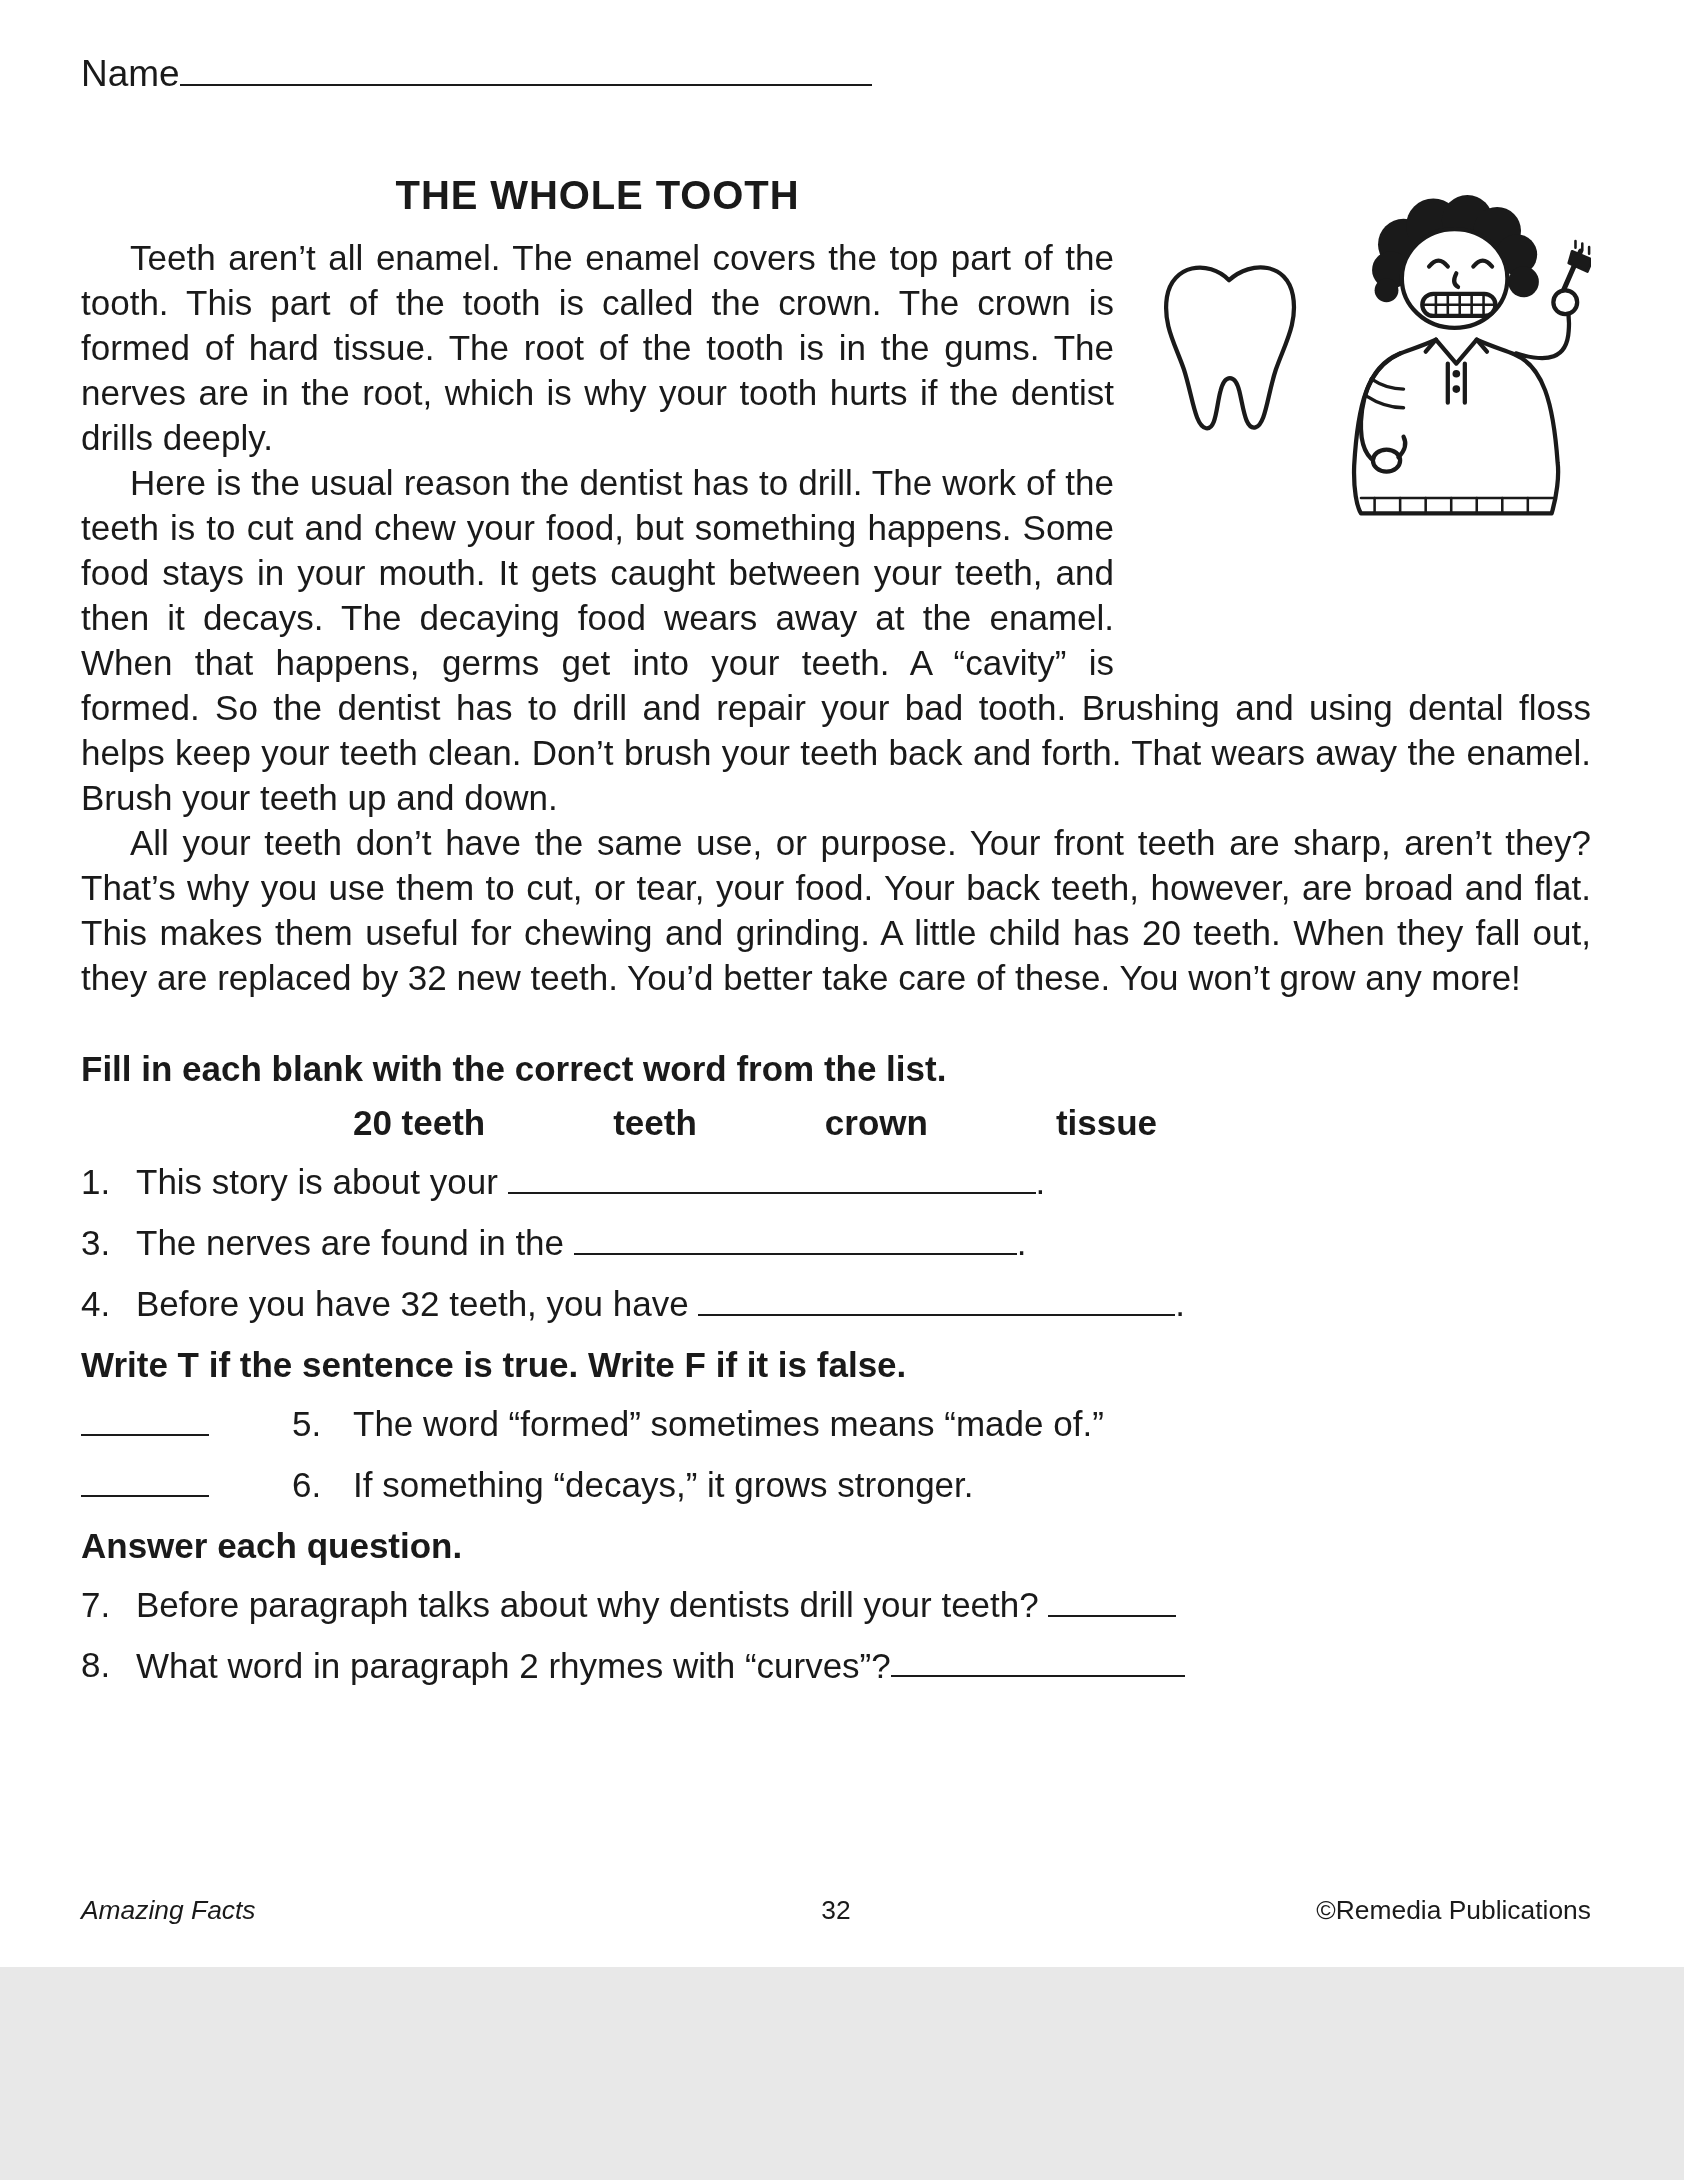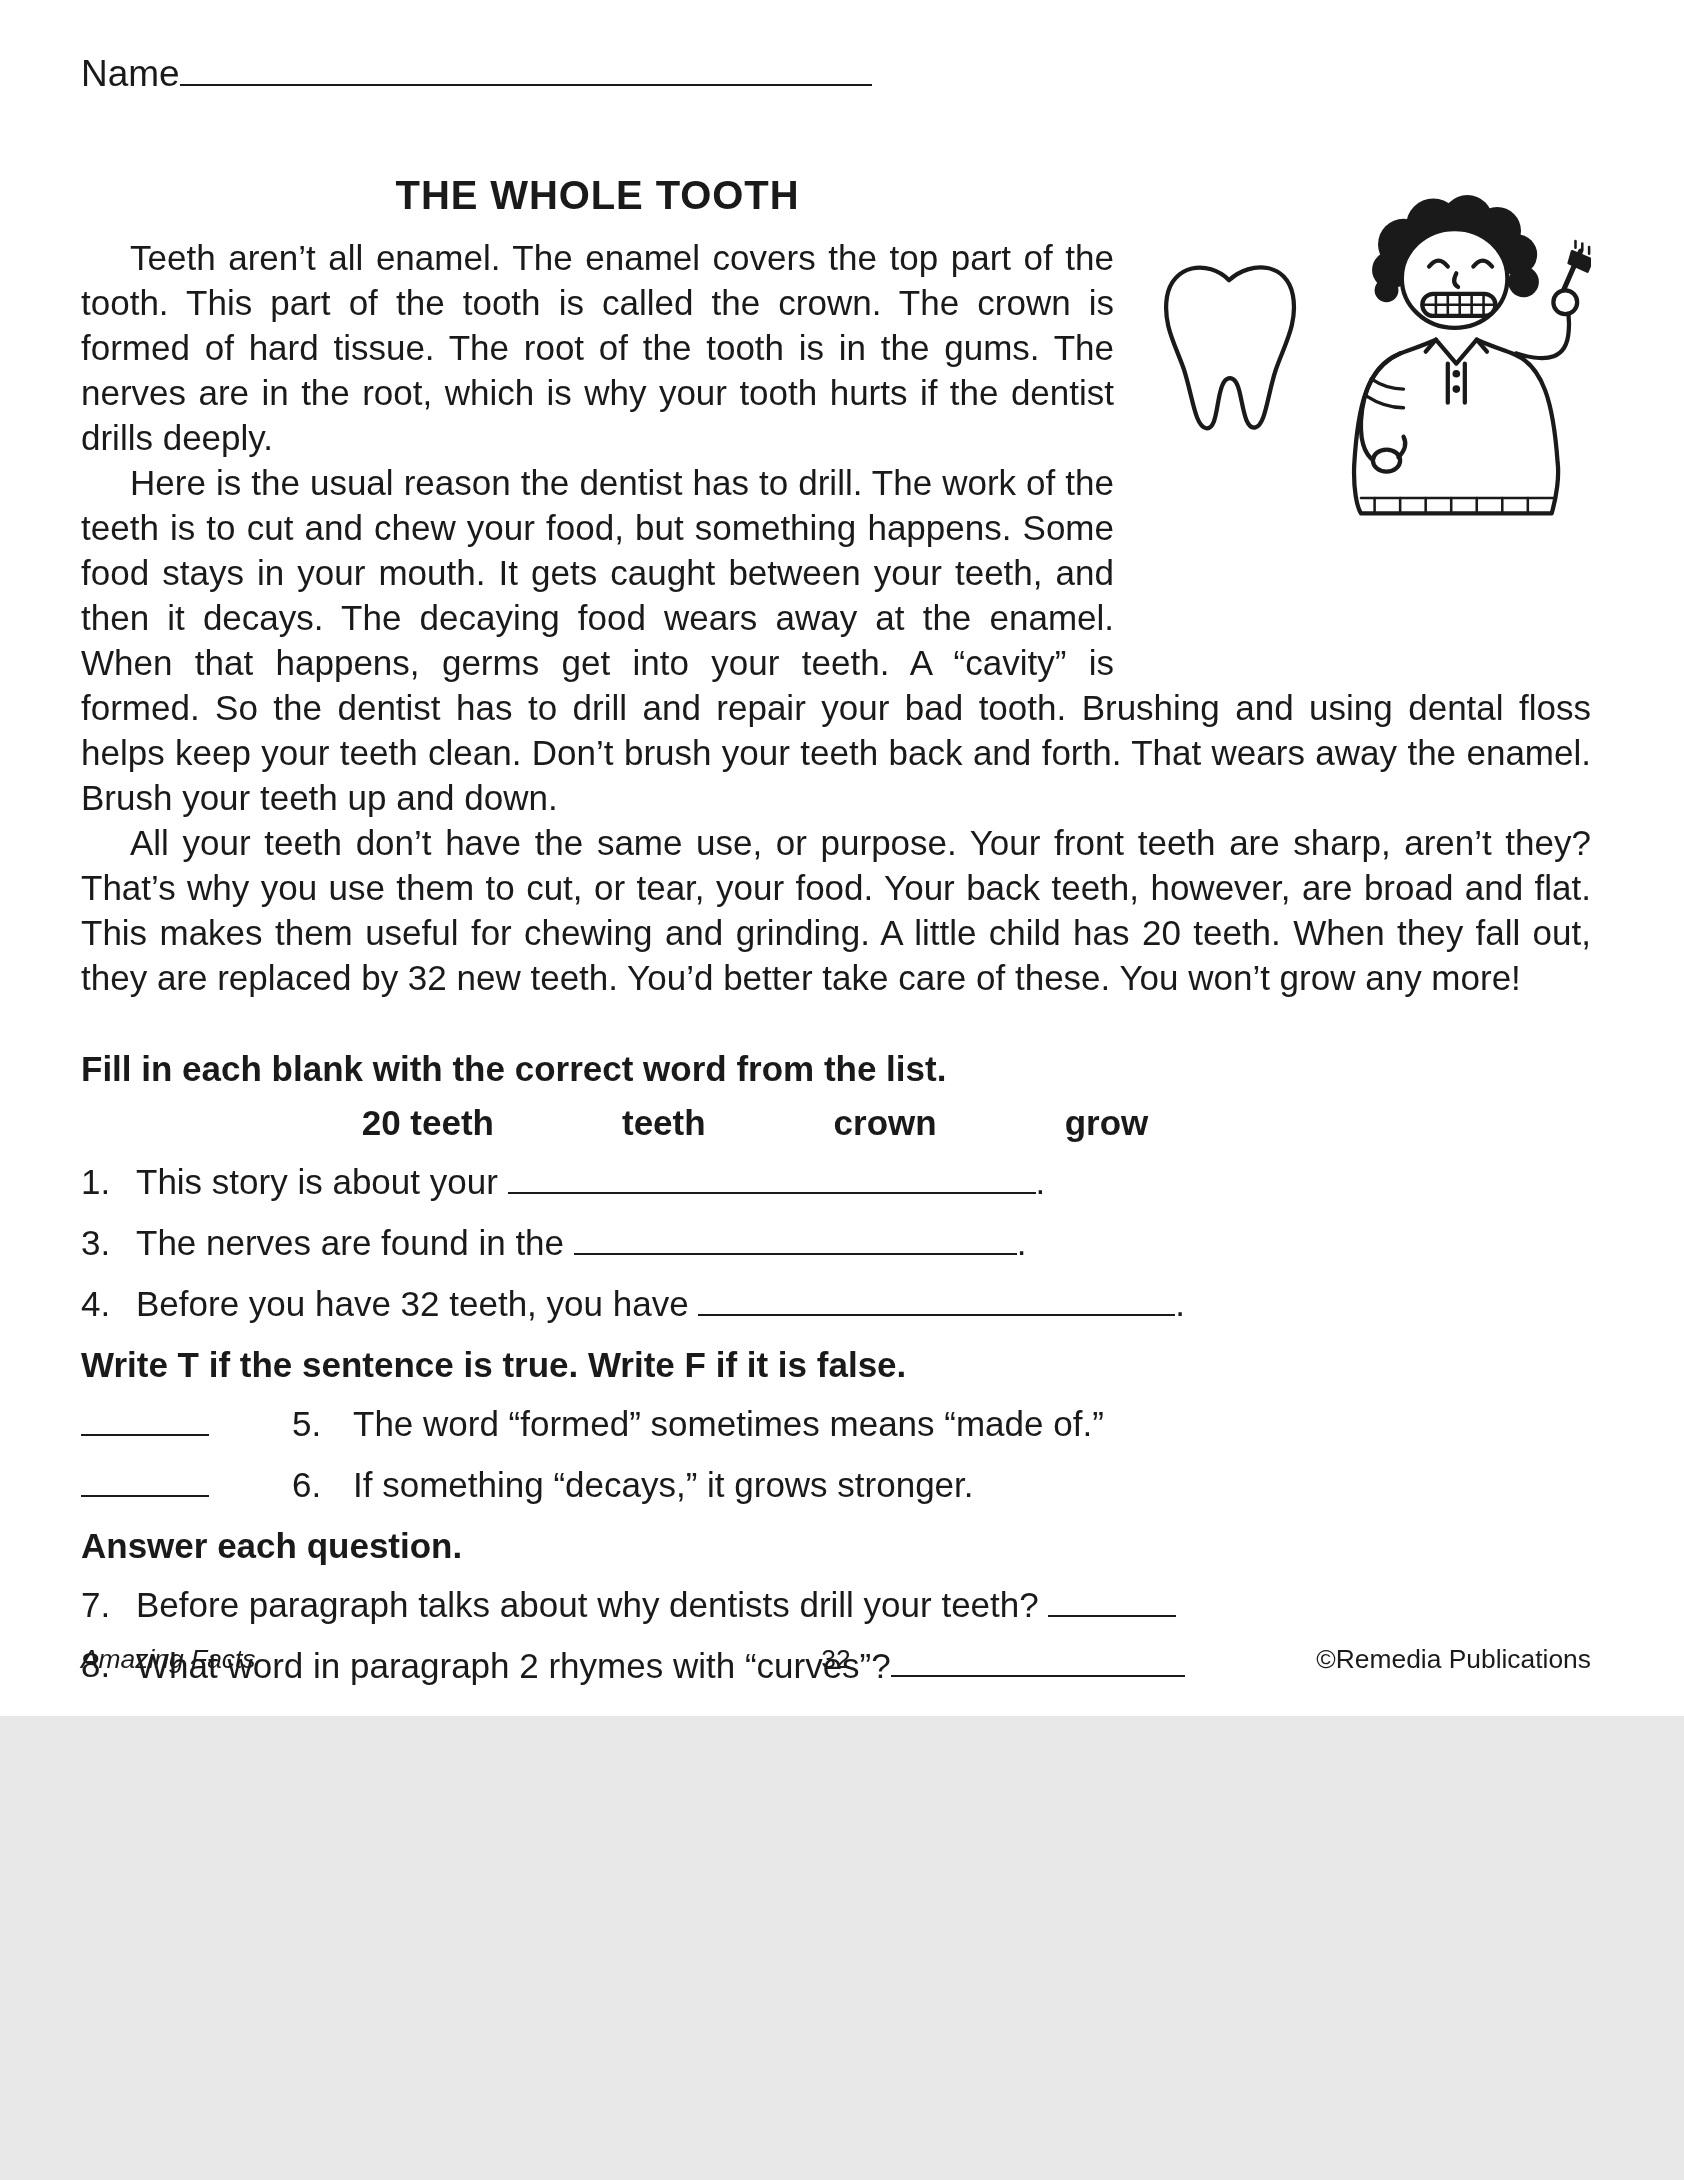--- a/index.html
+++ b/index.html
@@ -1,19 +1,19 @@
 <!DOCTYPE html>
 <html style="font-size:13.6px"><head>
 <meta charset="utf-8">
 <style>
   * { box-sizing: border-box; }
   html,body { margin:0; padding:0; background:#e8e8e8; }
   .page {
     position: relative;
-    width: 1685px; height: 1716px;
+    width: 1685px; height: 1967px;
     margin: 0 auto;
     background: #ffffff;
     color: #1a1a1a;
     font-family: "Liberation Sans", sans-serif;
     padding: 49px 94px 0 81px;
     overflow: hidden;
   }
   .name-row { font-size: 37px; }
   .name-line {
     display: inline-block;
@@ -134,21 +134,21 @@
   </div>
 
   <div style="clear:both;"></div>
 
   <h2 class="section-heading heading-fill">Fill in each blank with the correct word from the list.</h2>
 
   <div class="word-bank">
     <span>20 teeth</span>
     <span>teeth</span>
     <span>crown</span>
-    <span>grow</span>
+    <span>tissue</span>
   </div>
 
   <div class="item">
     <span class="num">1.</span><span>This story is about your</span>
     <span class="blank" style="width:528px"></span><span>.</span>
   </div>
   <div class="item">
     <span class="num">3.</span><span>The nerves are found in the</span>
     <span class="blank" style="width:443px"></span><span>.</span>
   </div>

